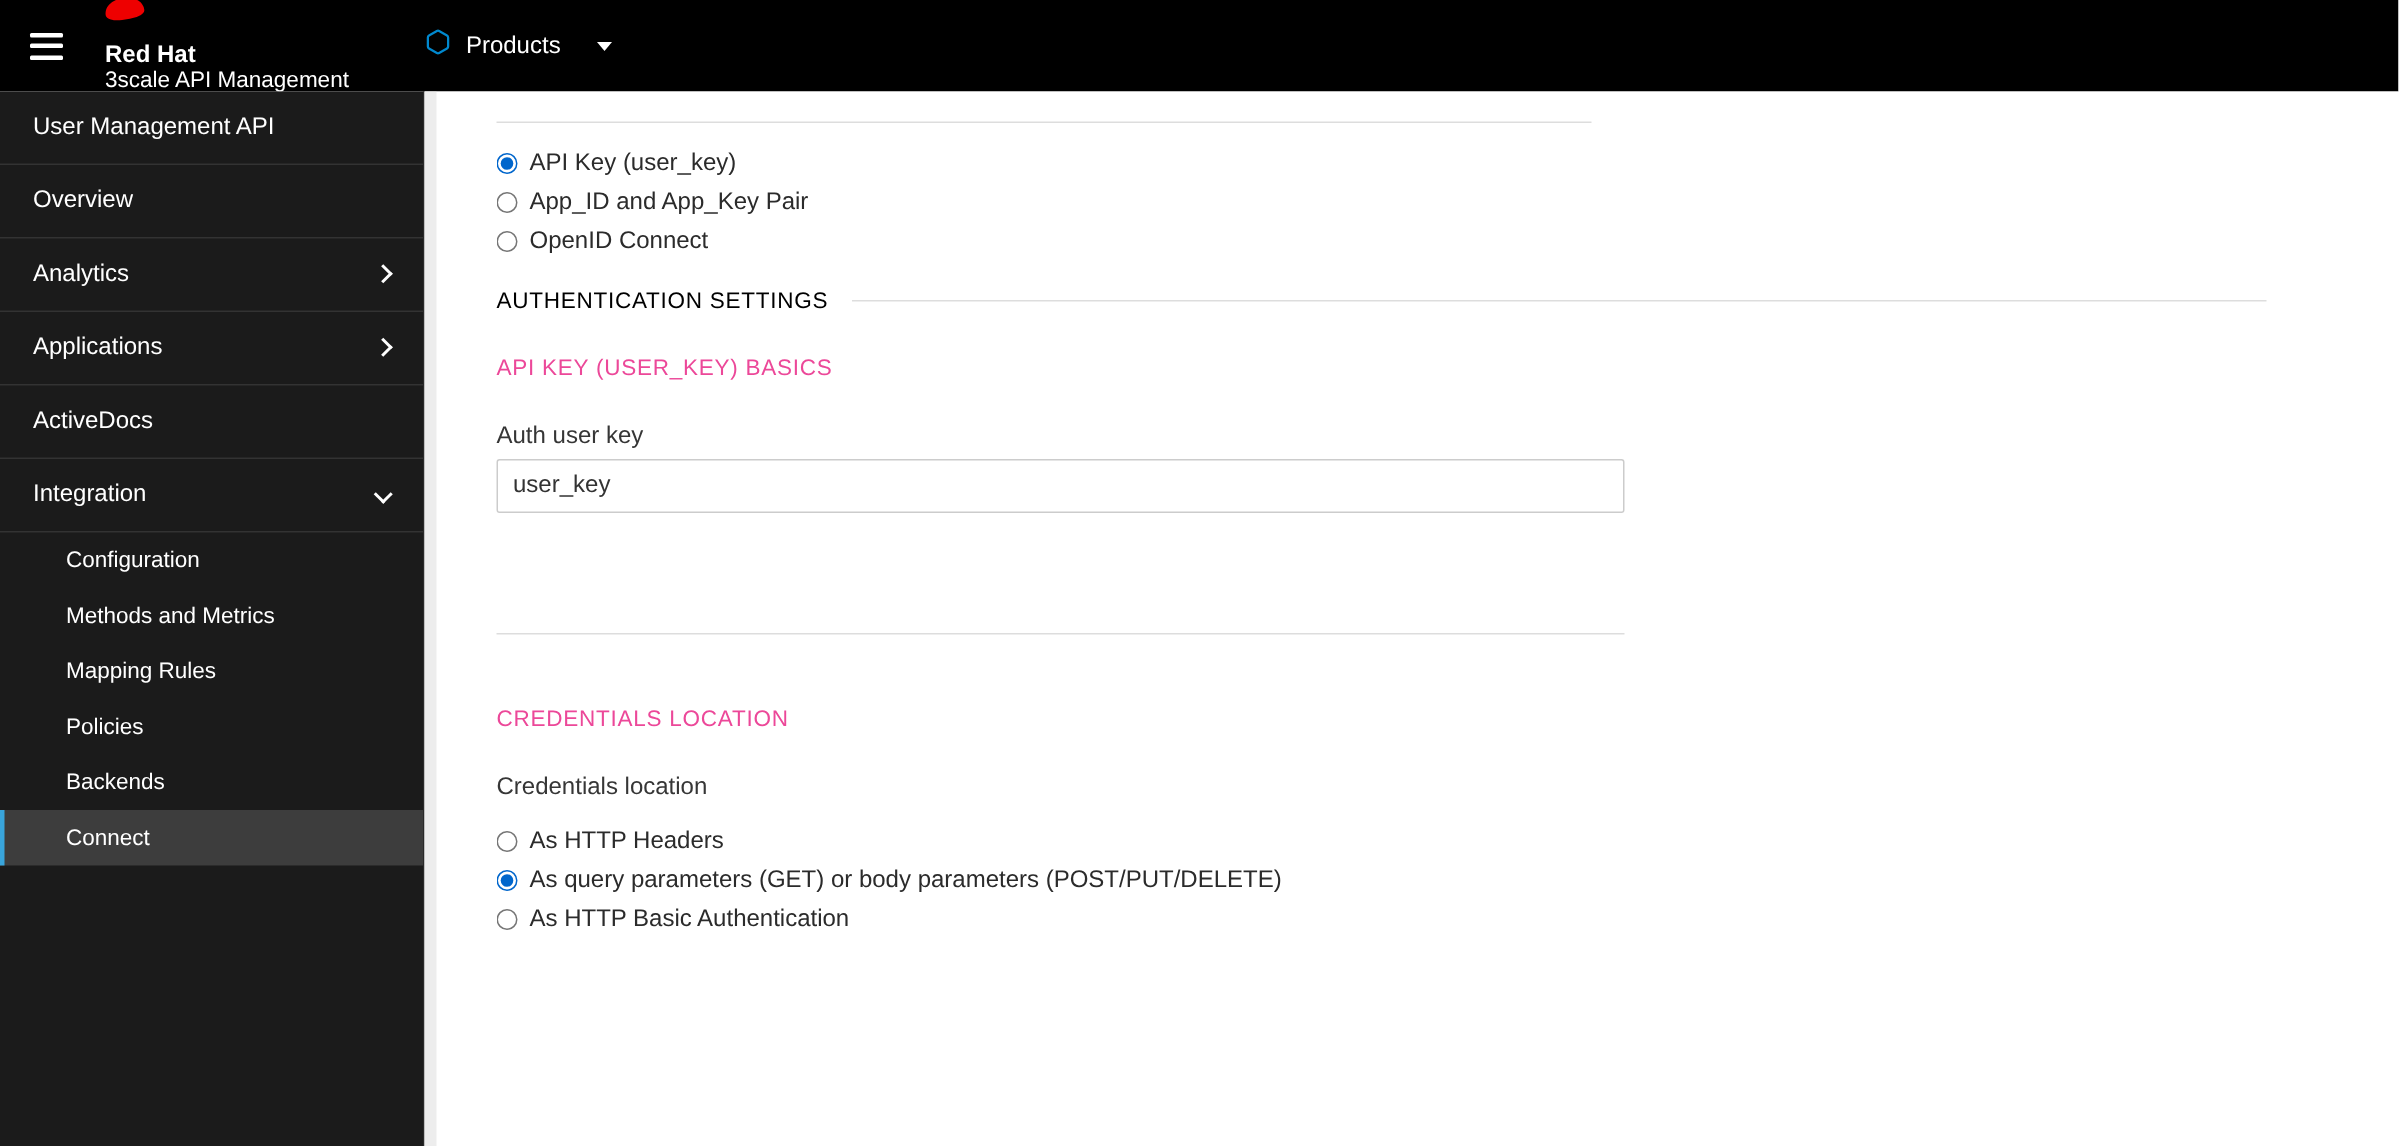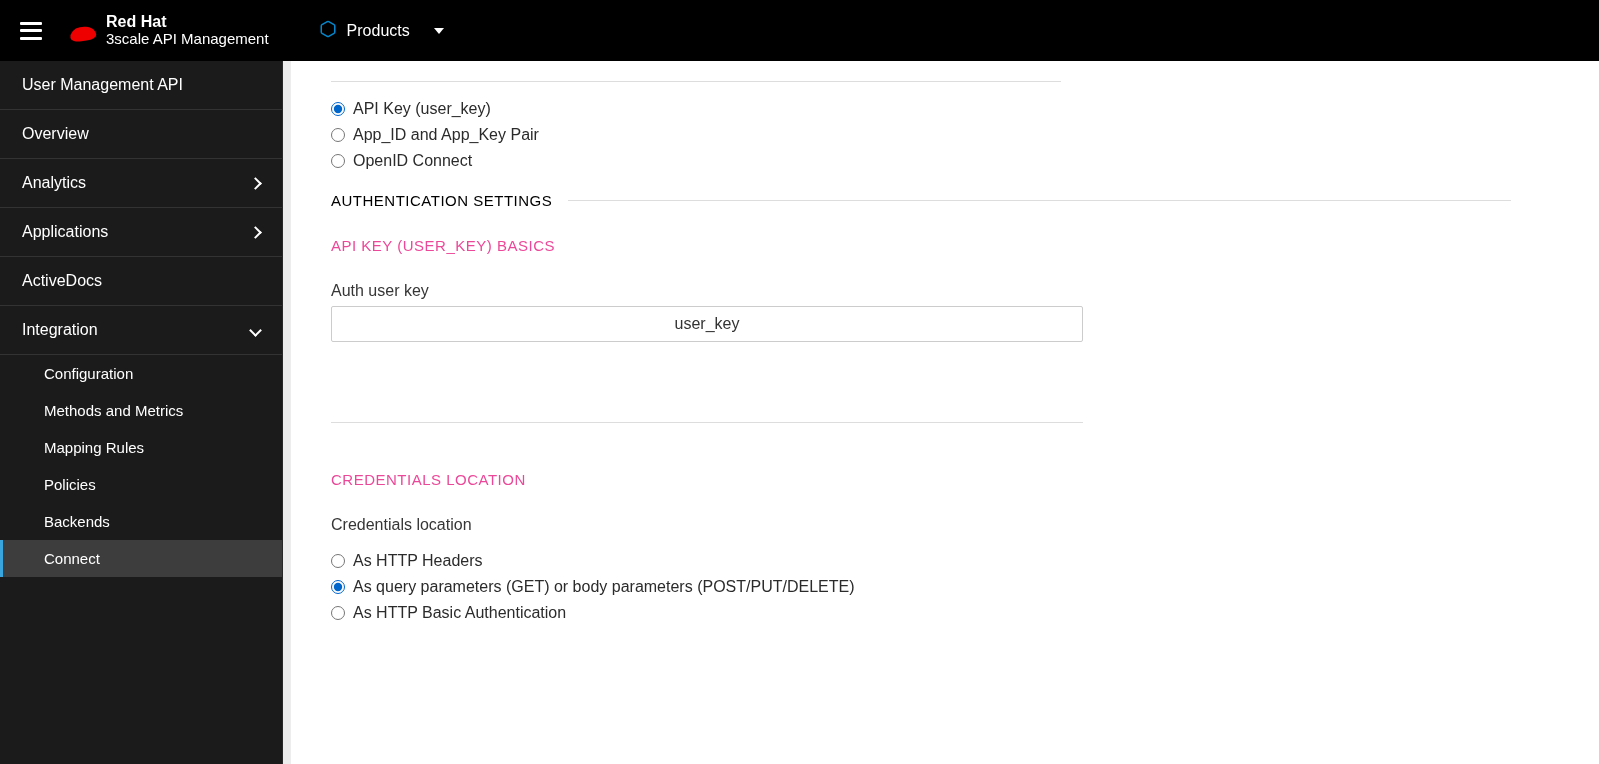--- a/index.html
+++ b/index.html
@@ -1,21 +1,21 @@
 <!DOCTYPE html>
 <html><head>
 <meta charset="utf-8">
 <style>
   * { box-sizing: border-box; margin: 0; padding: 0; }
   body { font-family: "Helvetica Neue", Helvetica, Arial, sans-serif; background: #fff; width: 1599px; height: 764px; overflow: hidden; }
 
   .topbar { background: #000; height: 61px; display: flex; align-items: center; padding: 0 20px; color: #fff; }
   .hamburger { width: 22px; height: 18px; display: flex; flex-direction: column; justify-content: space-between; cursor: pointer; margin-right: 28px; }
   .hamburger span { display: block; height: 3px; background: #fff; border-radius: 1px; }
-  .brand { display: flex; align-items: flex-end; gap: 10px; }
+  .brand { display: flex; align-items: flex-start; gap: 10px; flex-direction: column; }
   .brand-logo { width: 26px; height: 20px; position: relative; }
   .hat { width: 26px; height: 14px; background: #e00; border-radius: 50% 50% 48% 48% / 80% 80% 40% 40%; transform: rotate(-8deg); }
   .brand-text { line-height: 1.05; }
   .brand-top { font-weight: 700; font-size: 16px; }
   .brand-bottom { font-size: 15px; }
   .nav-item { display: flex; align-items: center; gap: 10px; margin-left: 50px; cursor: pointer; }
   .nav-icon { color: #0088ce; font-size: 16px; }
   .nav-label { font-size: 16px; }
   .caret-down { width: 0; height: 0; border-left: 5px solid transparent; border-right: 5px solid transparent; border-top: 6px solid #fff; margin-left: 14px; }
 
@@ -38,21 +38,21 @@
   .radio-group { margin-bottom: 22px; }
   .radio-row { display: flex; align-items: center; gap: 8px; font-size: 16px; color: #2b2b2b; margin-bottom: 8px; }
   .radio-row input[type=radio] { width: 14px; height: 14px; accent-color: #0066cc; }
 
   .section-heading { display: flex; align-items: center; gap: 16px; font-size: 15px; letter-spacing: 0.5px; color: #000000; margin: 20px 0 28px 0; }
   .section-heading .line { flex: 1; height: 1px; background: #ddd; }
 
   .sub-heading { font-size: 15px; letter-spacing: 0.5px; color: #ec4899; margin-bottom: 28px; }
 
   .field-label { font-size: 16px; color: #363636; margin-bottom: 6px; }
-  .text-input { width: 752px; height: 36px; border: 1px solid #ccc; border-radius: 2px; padding: 0 10px; font-size: 16px; color: #333; text-align: center; }
+  .text-input { width: 752px; height: 36px; border: 1px solid #ccc; border-radius: 2px; padding: 0 10px; font-size: 16px; color: #333; }
 
   .spacer-60 { height: 60px; }
 </style>
 </head>
 <body>
 
 <div class="topbar">
   <div class="hamburger">
     <span></span>
       <span></span>

